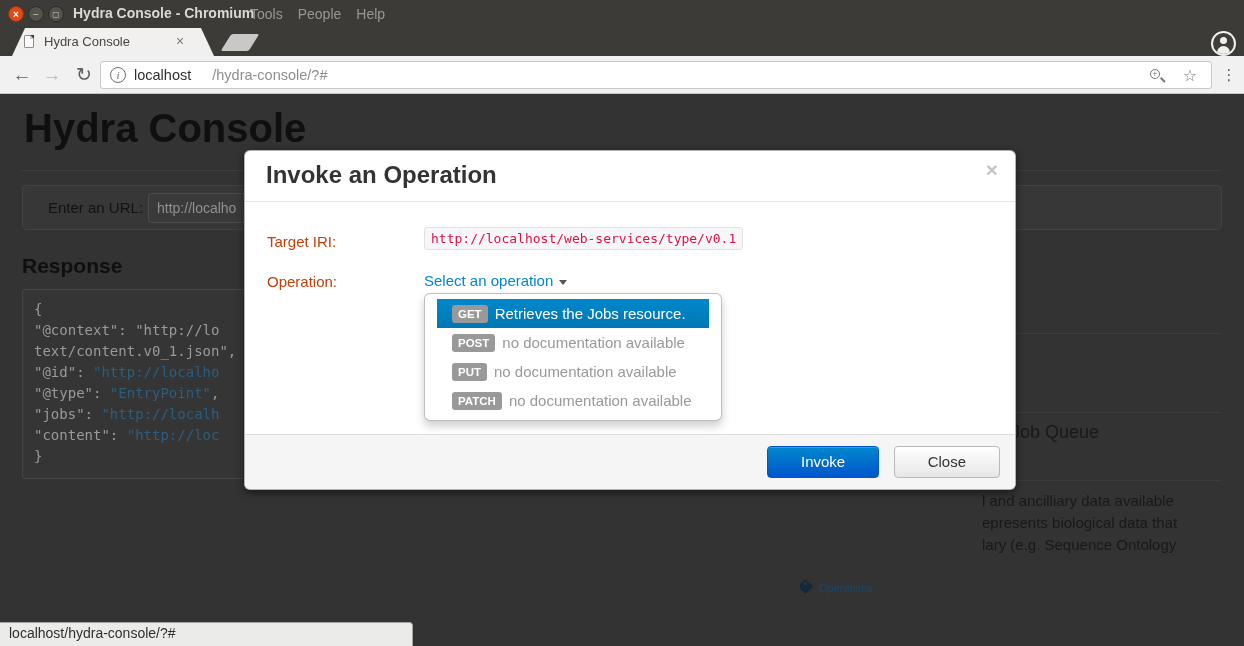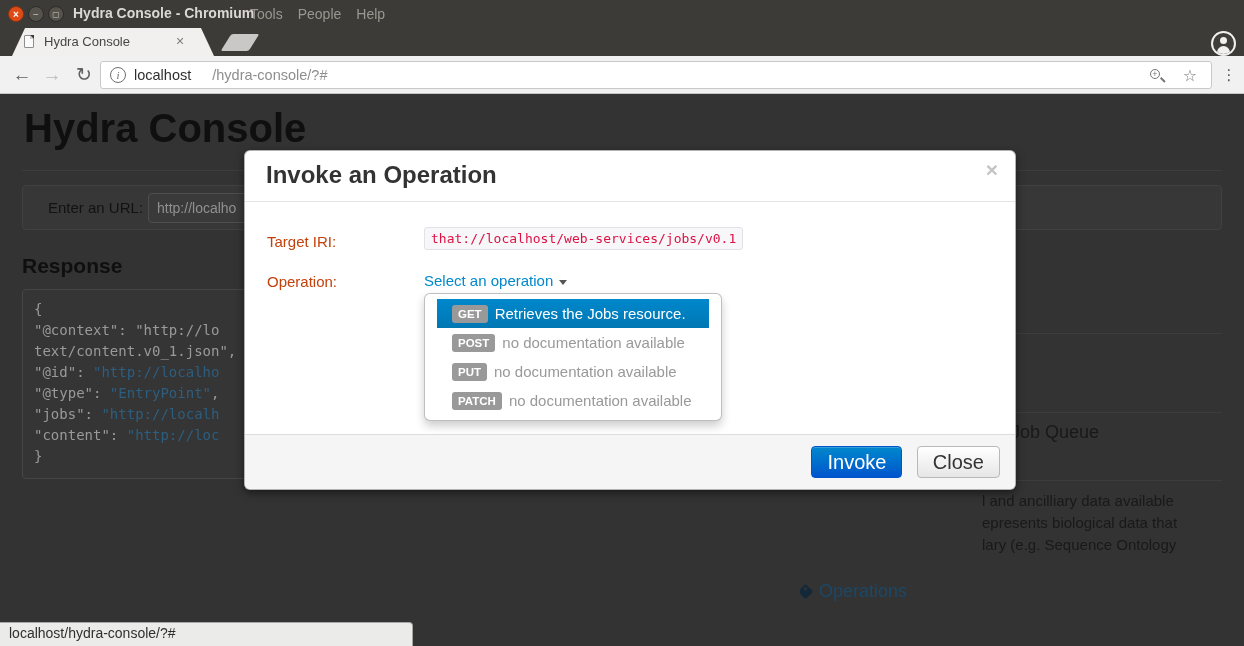--- a/index.html
+++ b/index.html
@@ -55,39 +55,39 @@
   .url-input { position:absolute; left:125px; top:7px; width:560px; height:30px; background:#3a3a3a; border:1px solid #4d4d4d; border-radius:4px; color:#909090; font-size:14px; padding-left:8px; font-family:"Liberation Sans",sans-serif; }
   .resp-h2 { position:absolute; left:22px; top:160px; font-size:21px; font-weight:bold; color:#0f0f0f; }
   .resp-pre { position:absolute; left:22px; top:195px; width:700px; height:190px; background:#353535; border:1px solid #464646; border-radius:4px; padding:9px 0 0 11px; font-family:"DejaVu Sans Mono","Liberation Mono",monospace; font-size:14px; line-height:21px; }
   .json-plain { color:#9a9a9a; }
   .json-link { color:#2c5e80; }
   .frag-hr-a { left:950px; right:22px; top:239px; }
   .frag-hr-b { left:950px; right:22px; top:318px; }
   .frag-hr-c { left:950px; right:22px; top:386px; }
   .frag-heading { position:absolute; left:982px; top:328px; font-size:18px; color:#191919; white-space:nowrap; }
   .frag-para { position:absolute; left:982px; top:396px; font-size:15px; line-height:22px; color:#191919; white-space:nowrap; }
-  .ops-link { position:absolute; left:800px; top:487px; font-size:18px; color:#1c4866; }
+  .ops-link { position:absolute; left:800px; top:487px; font-size:11px; color:#1c4866; }
   .tag-icon { display:inline-block; position:relative; width:11px; height:11px; background:#13293a; border-radius:2px 2px 2px 5px; transform:rotate(45deg); margin-right:8px; }
   .tag-icon::after { content:""; position:absolute; left:2px; top:2px; width:3px; height:3px; border-radius:50%; background:#333; }
 
   
   .modal { position:absolute; left:244px; top:150px; width:772px; height:340px; background:#fff; border:1px solid rgba(0,0,0,.3); border-radius:6px; box-shadow:0 3px 9px rgba(0,0,0,.5); z-index:40; }
   .modal-header { position:relative; height:51px; border-bottom:1px solid #e5e5e5; }
   .modal-title { position:absolute; left:21px; top:10px; font-size:24px; font-weight:bold; color:#333; }
   .modal-x { position:absolute; right:17px; top:8px; font-size:21px; font-weight:bold; color:#c4c4c4; line-height:21px; }
   .form-label { position:absolute; left:22px; font-size:15px; color:#c2410c; }
   .iri-code { position:absolute; left:179px; top:76px; font-family:"DejaVu Sans Mono","Liberation Mono",monospace; font-size:13px; color:#d14; background:#f7f7f9; border:1px solid #e1e1e8; border-radius:3px; padding:3px 6px; white-space:nowrap; }
   .select-op { position:absolute; left:179px; top:121px; font-size:15px; color:#0088cc; }
   .caret { display:inline-block; margin-left:6px; vertical-align:middle; border-left:4px solid transparent; border-right:4px solid transparent; border-top:5px solid #555; }
   .dropdown { position:absolute; left:179px; top:142px; width:298px; background:#fff; border:1px solid rgba(0,0,0,.25); border-radius:6px; box-shadow:0 5px 10px rgba(0,0,0,.2); padding:5px 12px; }
   .dd-item { height:29px; line-height:29px; padding:0 15px; white-space:nowrap; font-size:15px; color:#999; }
   .dd-item.active { background:linear-gradient(180deg,#0088cc,#0077b3); color:#fff; }
   .badge { display:inline-block; background:#999; color:#fff; font-weight:bold; font-size:11.5px; line-height:14px; padding:2px 6px; border-radius:3px; margin-right:7px; vertical-align:1px; }
   .modal-footer { position:absolute; left:0; right:0; bottom:0; height:55px; background:#f5f5f5; border-top:1px solid #ddd; border-radius:0 0 5px 5px; text-align:right; padding:11px 15px; }
-  .btn { display:inline-block; font-size:20px; padding:5px 15px; border-radius:4px; line-height:20px; }
+  .btn { display:inline-block; font-size:15px; padding:5px 33px; border-radius:4px; line-height:20px; }
   .btn-primary { color:#fff; background:linear-gradient(180deg,#0088cc,#0055cc); border:1px solid #0055cc; box-shadow:inset 0 1px 0 rgba(255,255,255,.2); }
   .btn-default { color:#333; background:linear-gradient(180deg,#ffffff,#e6e6e6); border:1px solid #b9b9b9; margin-left:10px; box-shadow:inset 0 1px 0 rgba(255,255,255,.4); }
 
   
   .status-bubble { position:absolute; left:0; top:622px; width:413px; height:24px; background:#ebebe9; border-top:1px solid #a6a6a6; border-right:1px solid #a6a6a6; border-radius:0 4px 0 0; z-index:60; }
   .status-text { position:absolute; left:9px; top:2px; font-size:14px; color:#2f2f2f; }
 </style>
 </head>
 <body>
 
@@ -163,21 +163,21 @@
       </div>
     <div class="ops-link"><span class="tag-icon"></span><span>Operations</span></div>
   </div>
 
   <div class="modal">
     <div class="modal-header">
       <div class="modal-title">Invoke an Operation</div>
       <span class="modal-x">×</span>
     </div>
     <span class="form-label" style="top:82px;">Target IRI:</span>
-    <span class="iri-code">that://localhost/web-services/jobs/v0.1</span>
+    <span class="iri-code">http://localhost/web-services/type/v0.1</span>
     <span class="form-label" style="top:122px;">Operation:</span>
     <span class="select-op"><span>Select an operation</span><span class="caret"></span></span>
     <div class="dropdown">
         <div class="dd-item active"><span class="badge">GET</span><span>Retrieves the Jobs resource.</span></div>
         <div class="dd-item"><span class="badge">POST</span><span>no documentation available</span></div>
         <div class="dd-item"><span class="badge">PUT</span><span>no documentation available</span></div>
         <div class="dd-item"><span class="badge">PATCH</span><span>no documentation available</span></div>
       </div>
     <div class="modal-footer">
       <span class="btn btn-primary">Invoke</span>

